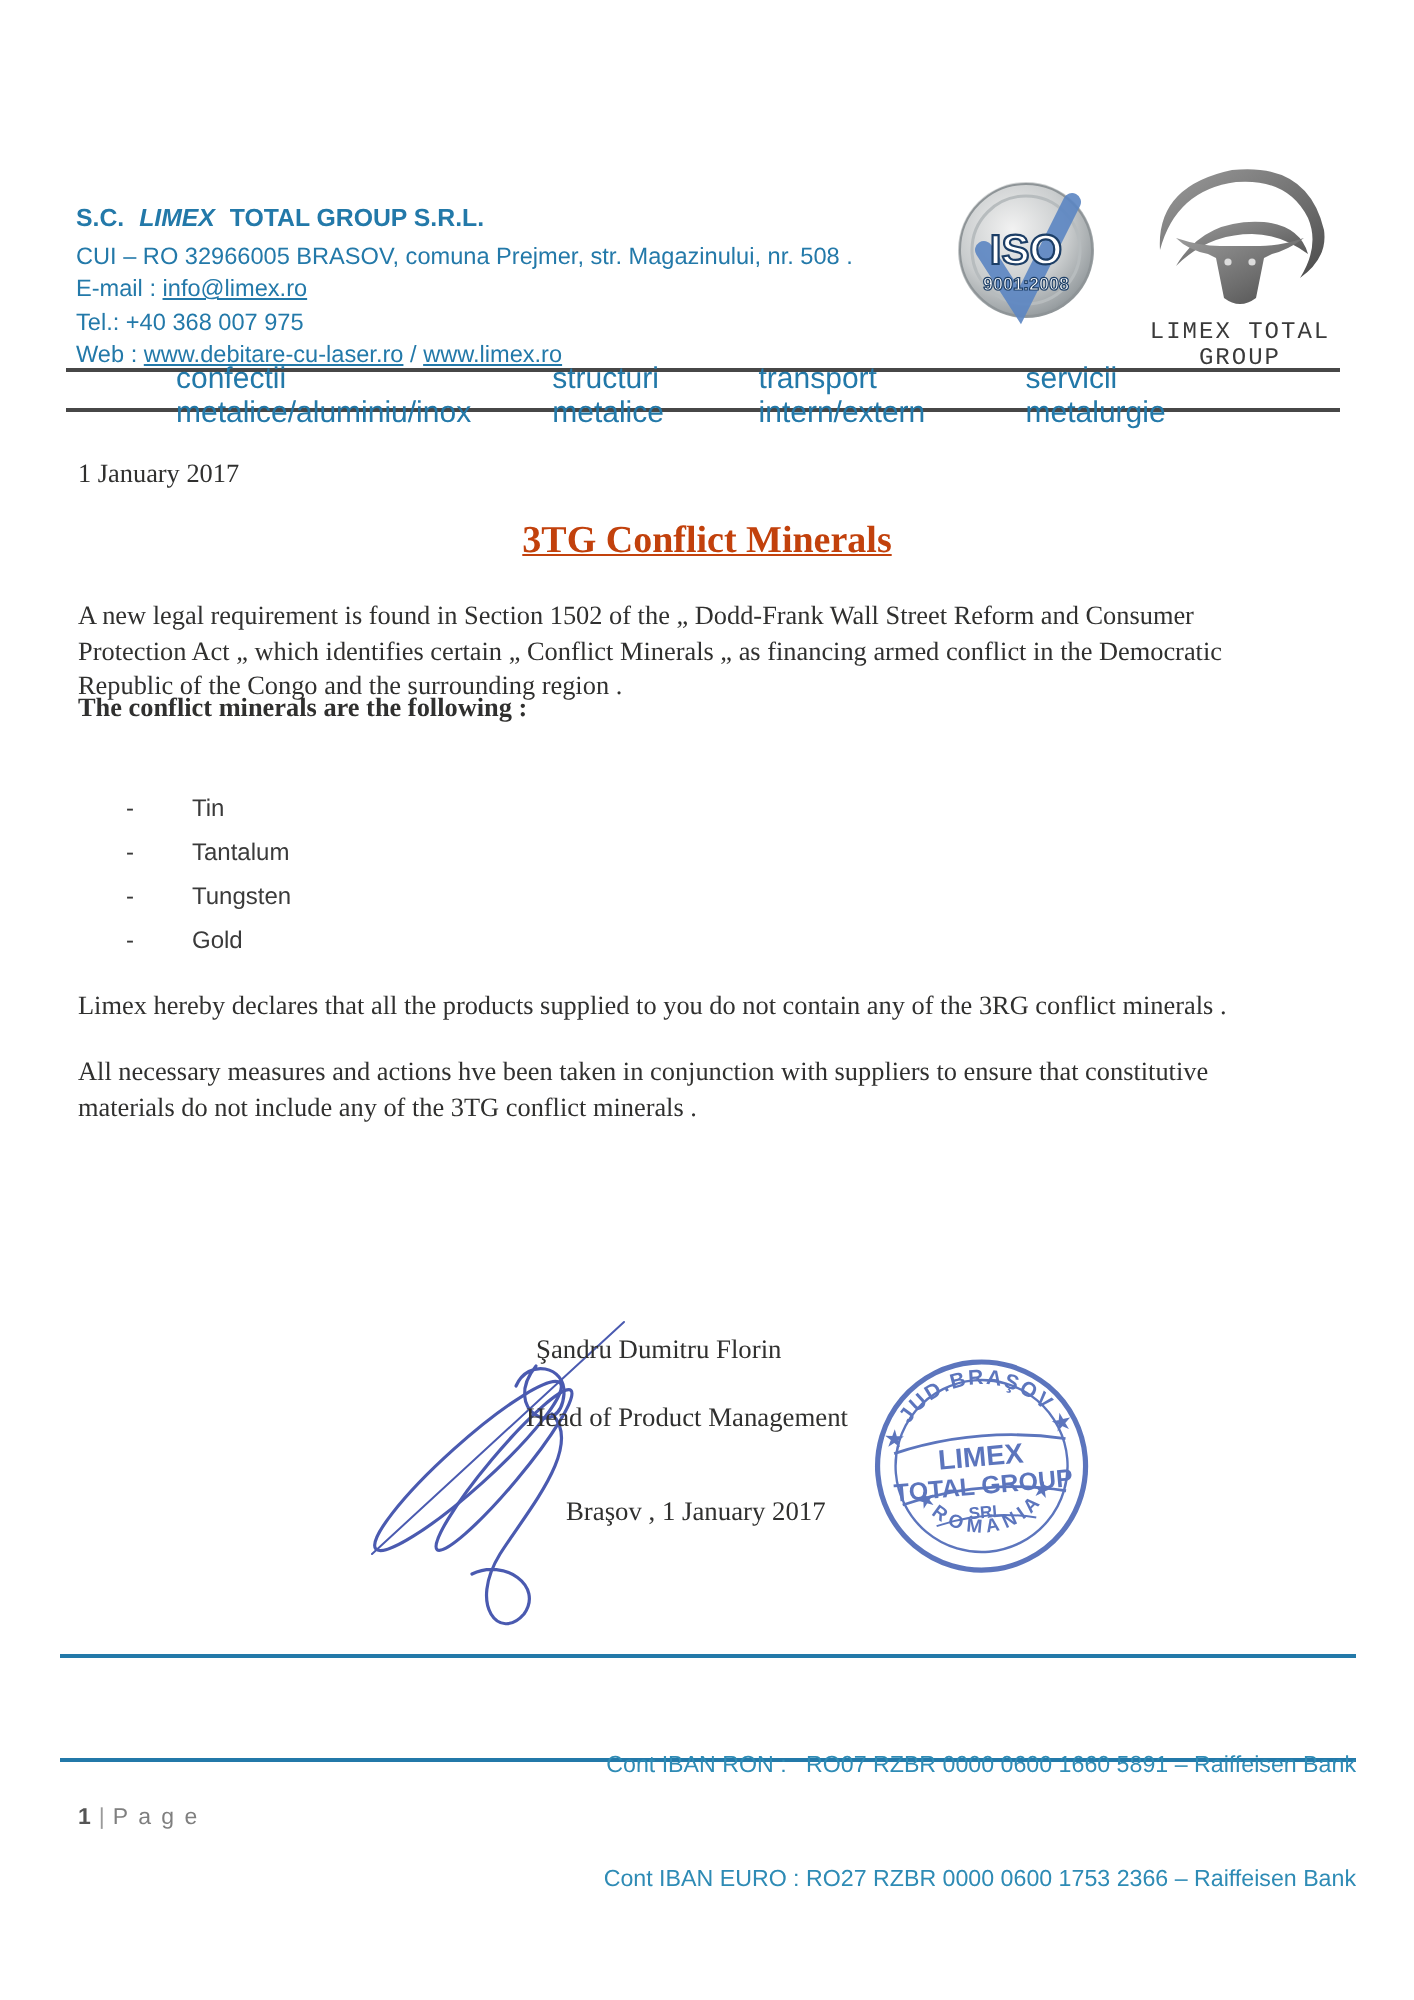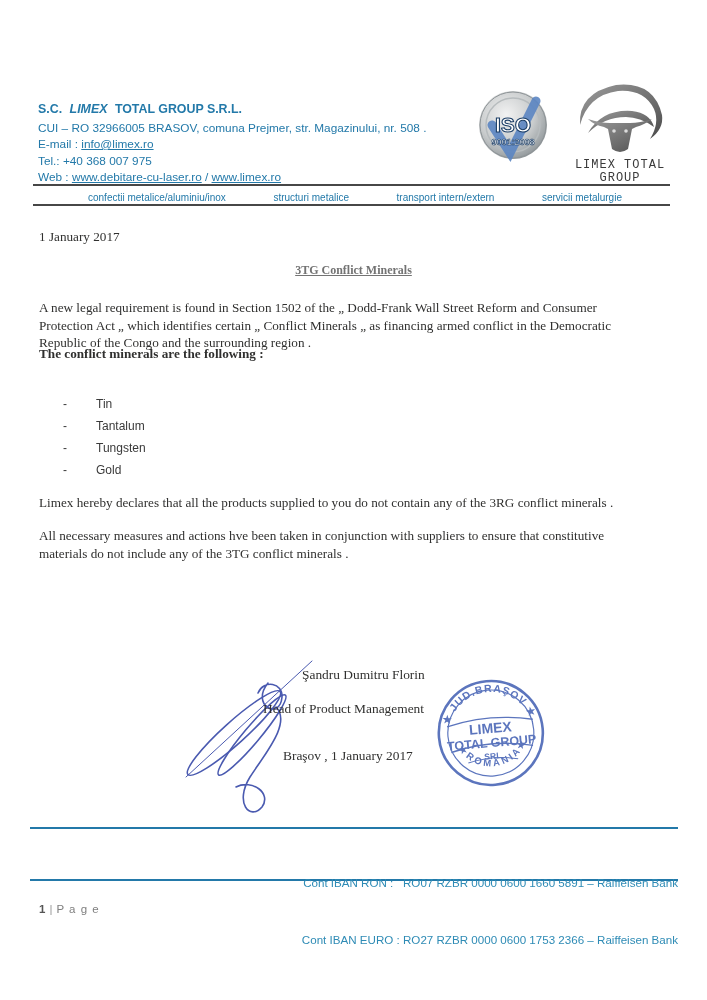--- a/index.html
+++ b/index.html
@@ -25,40 +25,40 @@
     font-family:Liberation Mono, monospace; color:#3a3a3a;
     font-size:12px; line-height:13px; letter-spacing:1px; margin-top:2px;
   }
 
   
   .services-bar {
     position:absolute; left:33px; top:167px; width:637px; height:22px;
     border-top:2px solid #474747; border-bottom:2px solid #474747;
     display:flex; align-items:center; justify-content:space-between;
     padding:5px 48px 0 55px;
-    color:#2379A9; font-size:10px;
+    color:#2379A9; font-size:15px;
   }
 
   
   .serif { font-family:"Liberation Serif", serif; color:#30302f; }
   .date-line { position:absolute; left:39px; top:212px; font-size:13.2px; }
   .title-wrap { position:absolute; left:0; top:243px; width:707px; text-align:center; }
-  .doc-title { font-size:12px; font-weight:bold; text-decoration:underline; color:#737373; }
+  .doc-title { font-size:19px; font-weight:bold; text-decoration:underline; color:#c2410c; }
   .para { position:absolute; left:39px; width:632px; font-size:13.2px; line-height:17.6px; white-space:pre-line; }
   .p1 { top:282px; }
   .p2 { top:328px;font-weight:bold; }
   .p3 { top:477px; }
   .p4 { top:510px; }
   .minerals-list { position:absolute; left:60px; top:380px; list-style:none;
     color:#3a3a3a; font-size:12px; }
   .minerals-list li { margin-bottom:8px; display:flex; }
   .minerals-list .dash { width:36px; text-align:left; padding-left:3px; }
 
   
-  .sig-name  { position:absolute; left:302px; top:650px; font-size:13.4px; }
+  .sig-name  { position:absolute; left:268px; top:650px; font-size:13.4px; }
   .sig-role  { position:absolute; left:263px; top:684px; font-size:13.4px; }
   .sig-place { position:absolute; left:283px; top:731px; font-size:13.4px; }
   .sig-scribble { position:absolute; left:172px; top:638px; }
   .stamp { position:absolute; left:436px; top:660px; transform:rotate(-5deg); opacity:.88; }
 
   
   .footer-box {
     position:absolute; left:30px; top:810px; width:648px; height:54px;
     border-top:2px solid #2379A9; border-bottom:2px solid #2379A9;
     display:flex; color:#2E8BB5; font-size:11.6px;

